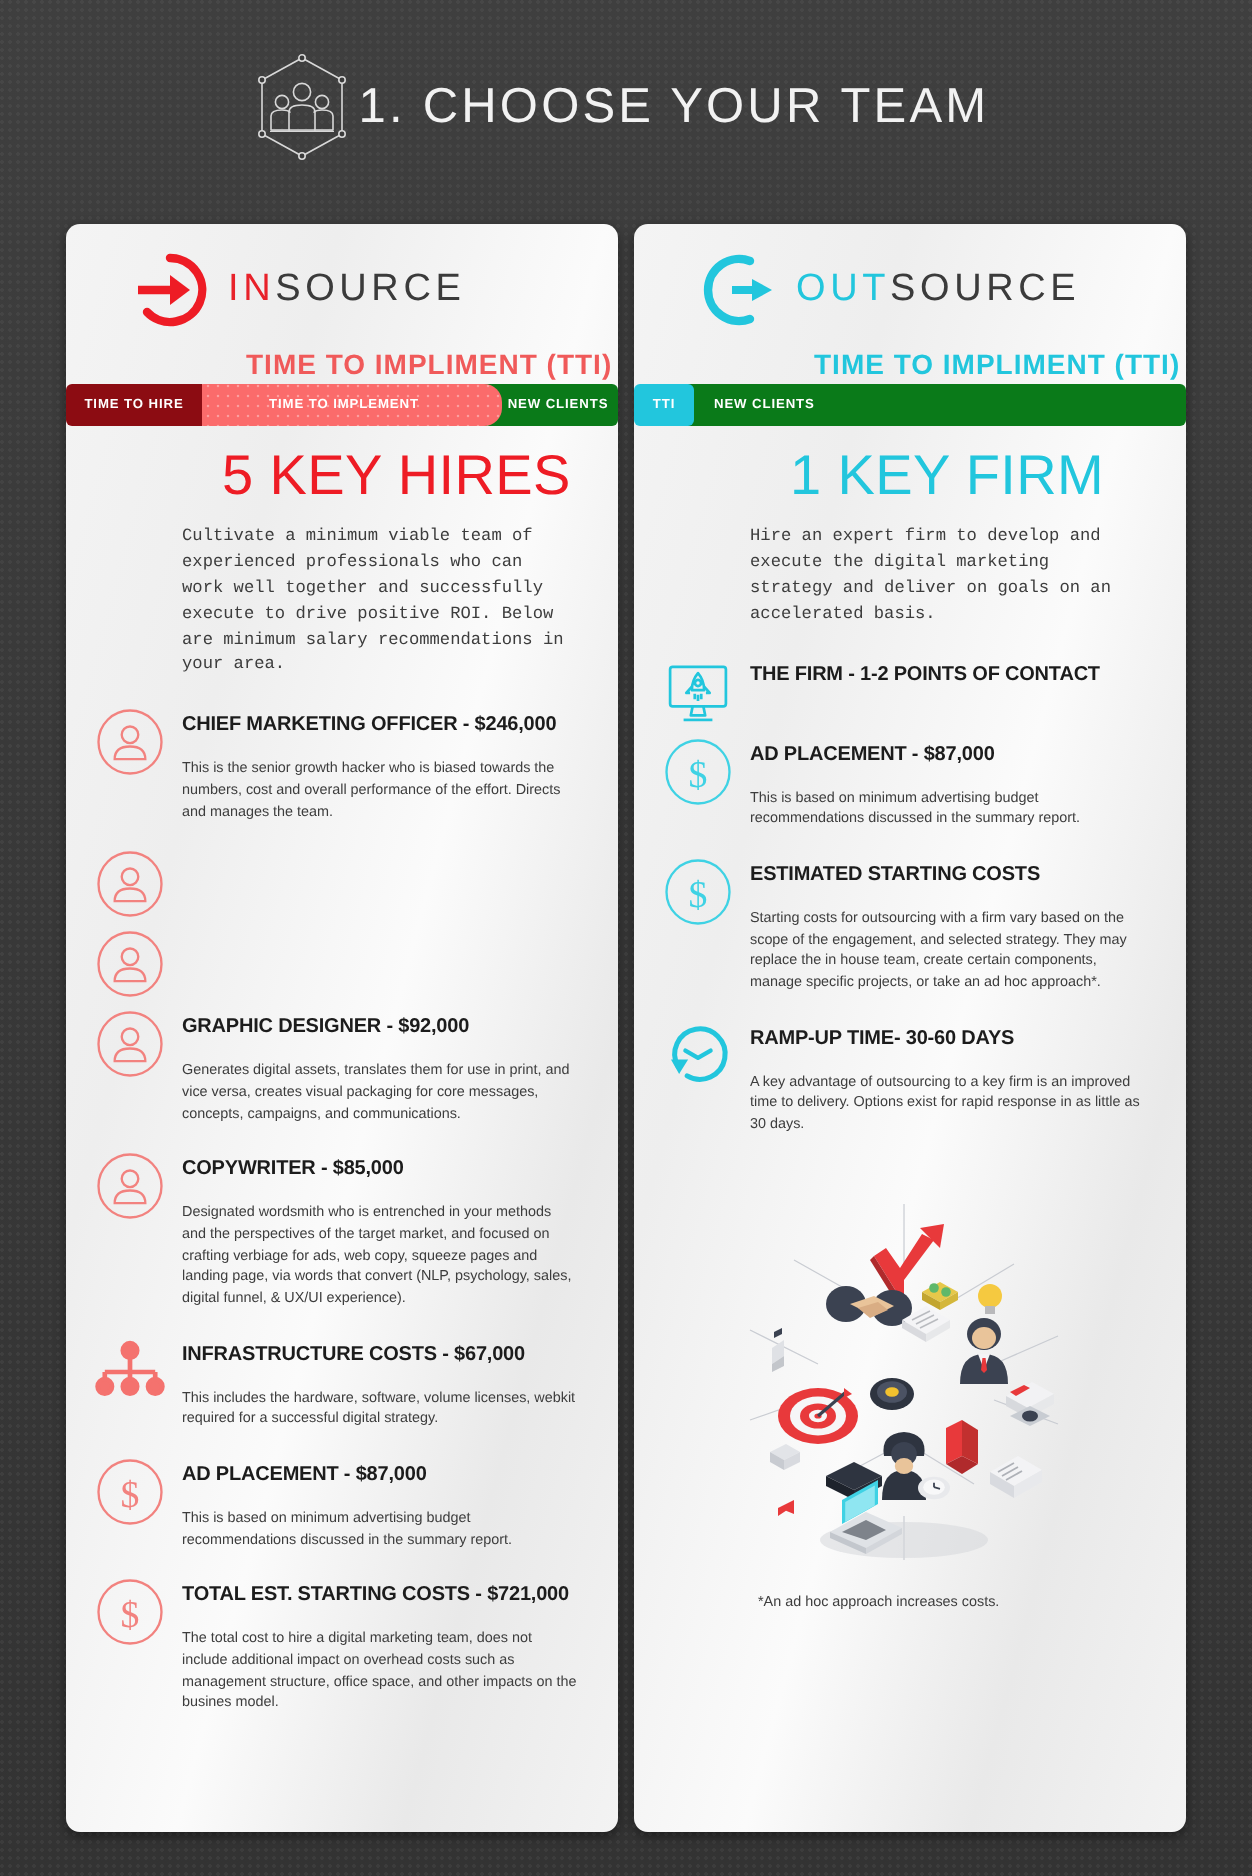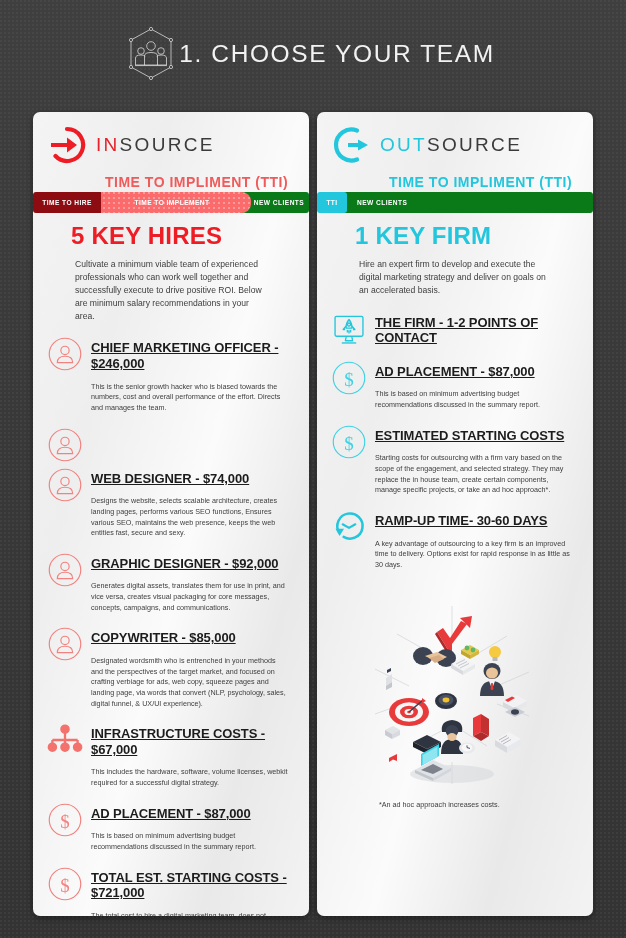--- a/index.html
+++ b/index.html
@@ -56,21 +56,21 @@
     flex: 1 1 0;
     border-radius: 7px;
     background: linear-gradient(105deg, #f4f4f4 0%, #eeeeee 28%, #fbfbfb 55%, #e9e9e9 78%, #f3f3f3 100%);
     box-shadow: 0 2px 6px rgba(0,0,0,0.45);
     overflow: hidden;
   }
 
   
   .brand-block {
     height: 78px;
-    padding: 13px 0 0 14px;
+    padding: 13px 0 0 32px;
     position: relative;
   }
   .brand-row { display: flex; align-items: center; gap: 9px; }
   .brand-logo { width: 40px; height: 40px; flex: 0 0 auto; }
   .brand-word {
     font-size: 19px;
     letter-spacing: 2.3px;
     font-weight: 400;
   }
   .brand-word .accent-in { color: #e8222a; }
@@ -147,54 +147,54 @@
     z-index: 1;
     justify-content: flex-start;
     padding-left: 16px;
   }
 
   
   .body {
     padding: 32px 20px 14px 14px;
   }
   .headline {
-    font-size: 24px;
-    font-weight: bold;
+    font-size: 28px;
+    font-weight: normal;
     letter-spacing: 0.2px;
-    margin-left: 24px;
+    margin-left: 64px;
     margin-bottom: 8px;
   }
   .headline.red { color: #ee1c25; }
   .headline.cyan { color: #22c6dd; }
 
   .intro {
     font-size: 8.6px;
     line-height: 1.5;
     color: #3d3d3d;
-    margin-left: 28px;
+    margin-left: 44px;
     margin-bottom: 12px;
     max-width: 195px;
+    font-family: Liberation Mono, monospace;
   }
 
   .item { display: flex; gap: 8px; margin-bottom: 2px; }
   .item-icon {
     width: 36px;
     height: 36px;
     flex: 0 0 36px;
     margin-top: 2px;
   }
   .item-body { flex: 1 1 auto; padding-top: 6px; }
   .item-title {
-    font-size: 13px;
+    font-size: 10px;
     font-weight: bold;
     color: #1c1c1c;
     letter-spacing: -0.1px;
     line-height: 1.2;
     margin-bottom: 10px;
-    text-decoration: underline;
   }
   .item-desc {
     font-size: 7.2px;
     line-height: 1.48;
     color: #3d3d3d;
     margin-bottom: 9px;
   }
 
   .footnote {
     font-size: 7.2px;
@@ -291,24 +291,20 @@
           <path d="M11.5 29.5 Q11.5 22.5 20 22.5 Q28.5 22.5 28.5 29.5 Z" fill="none" stroke="#f2827f" stroke-width="1.3"></path>
         </svg>
       </div>
 
       <div class="item">
         <svg class="item-icon" viewBox="0 0 40 40">
           <circle cx="20" cy="20" r="17.5" fill="none" stroke="#f2827f" stroke-width="1.3"></circle>
           <circle cx="20" cy="16" r="4.6" fill="none" stroke="#f2827f" stroke-width="1.3"></circle>
           <path d="M11.5 29.5 Q11.5 22.5 20 22.5 Q28.5 22.5 28.5 29.5 Z" fill="none" stroke="#f2827f" stroke-width="1.3"></path>
         </svg>
-        <div class="item-body">
-          <div class="item-title">WEB DESIGNER - $74,000</div>
-          <div class="item-desc">Designs the website, selects scalable architecture, creates landing pages, performs various SEO functions, Ensures various SEO, maintains the web presence, keeps the web entities fast, secure and sexy.</div>
-        </div>
       </div>
 
       <div class="item">
         <svg class="item-icon" viewBox="0 0 40 40">
           <circle cx="20" cy="20" r="17.5" fill="none" stroke="#f2827f" stroke-width="1.3"></circle>
           <circle cx="20" cy="16" r="4.6" fill="none" stroke="#f2827f" stroke-width="1.3"></circle>
           <path d="M11.5 29.5 Q11.5 22.5 20 22.5 Q28.5 22.5 28.5 29.5 Z" fill="none" stroke="#f2827f" stroke-width="1.3"></path>
         </svg>
         <div class="item-body">
           <div class="item-title">GRAPHIC DESIGNER - $92,000</div>

